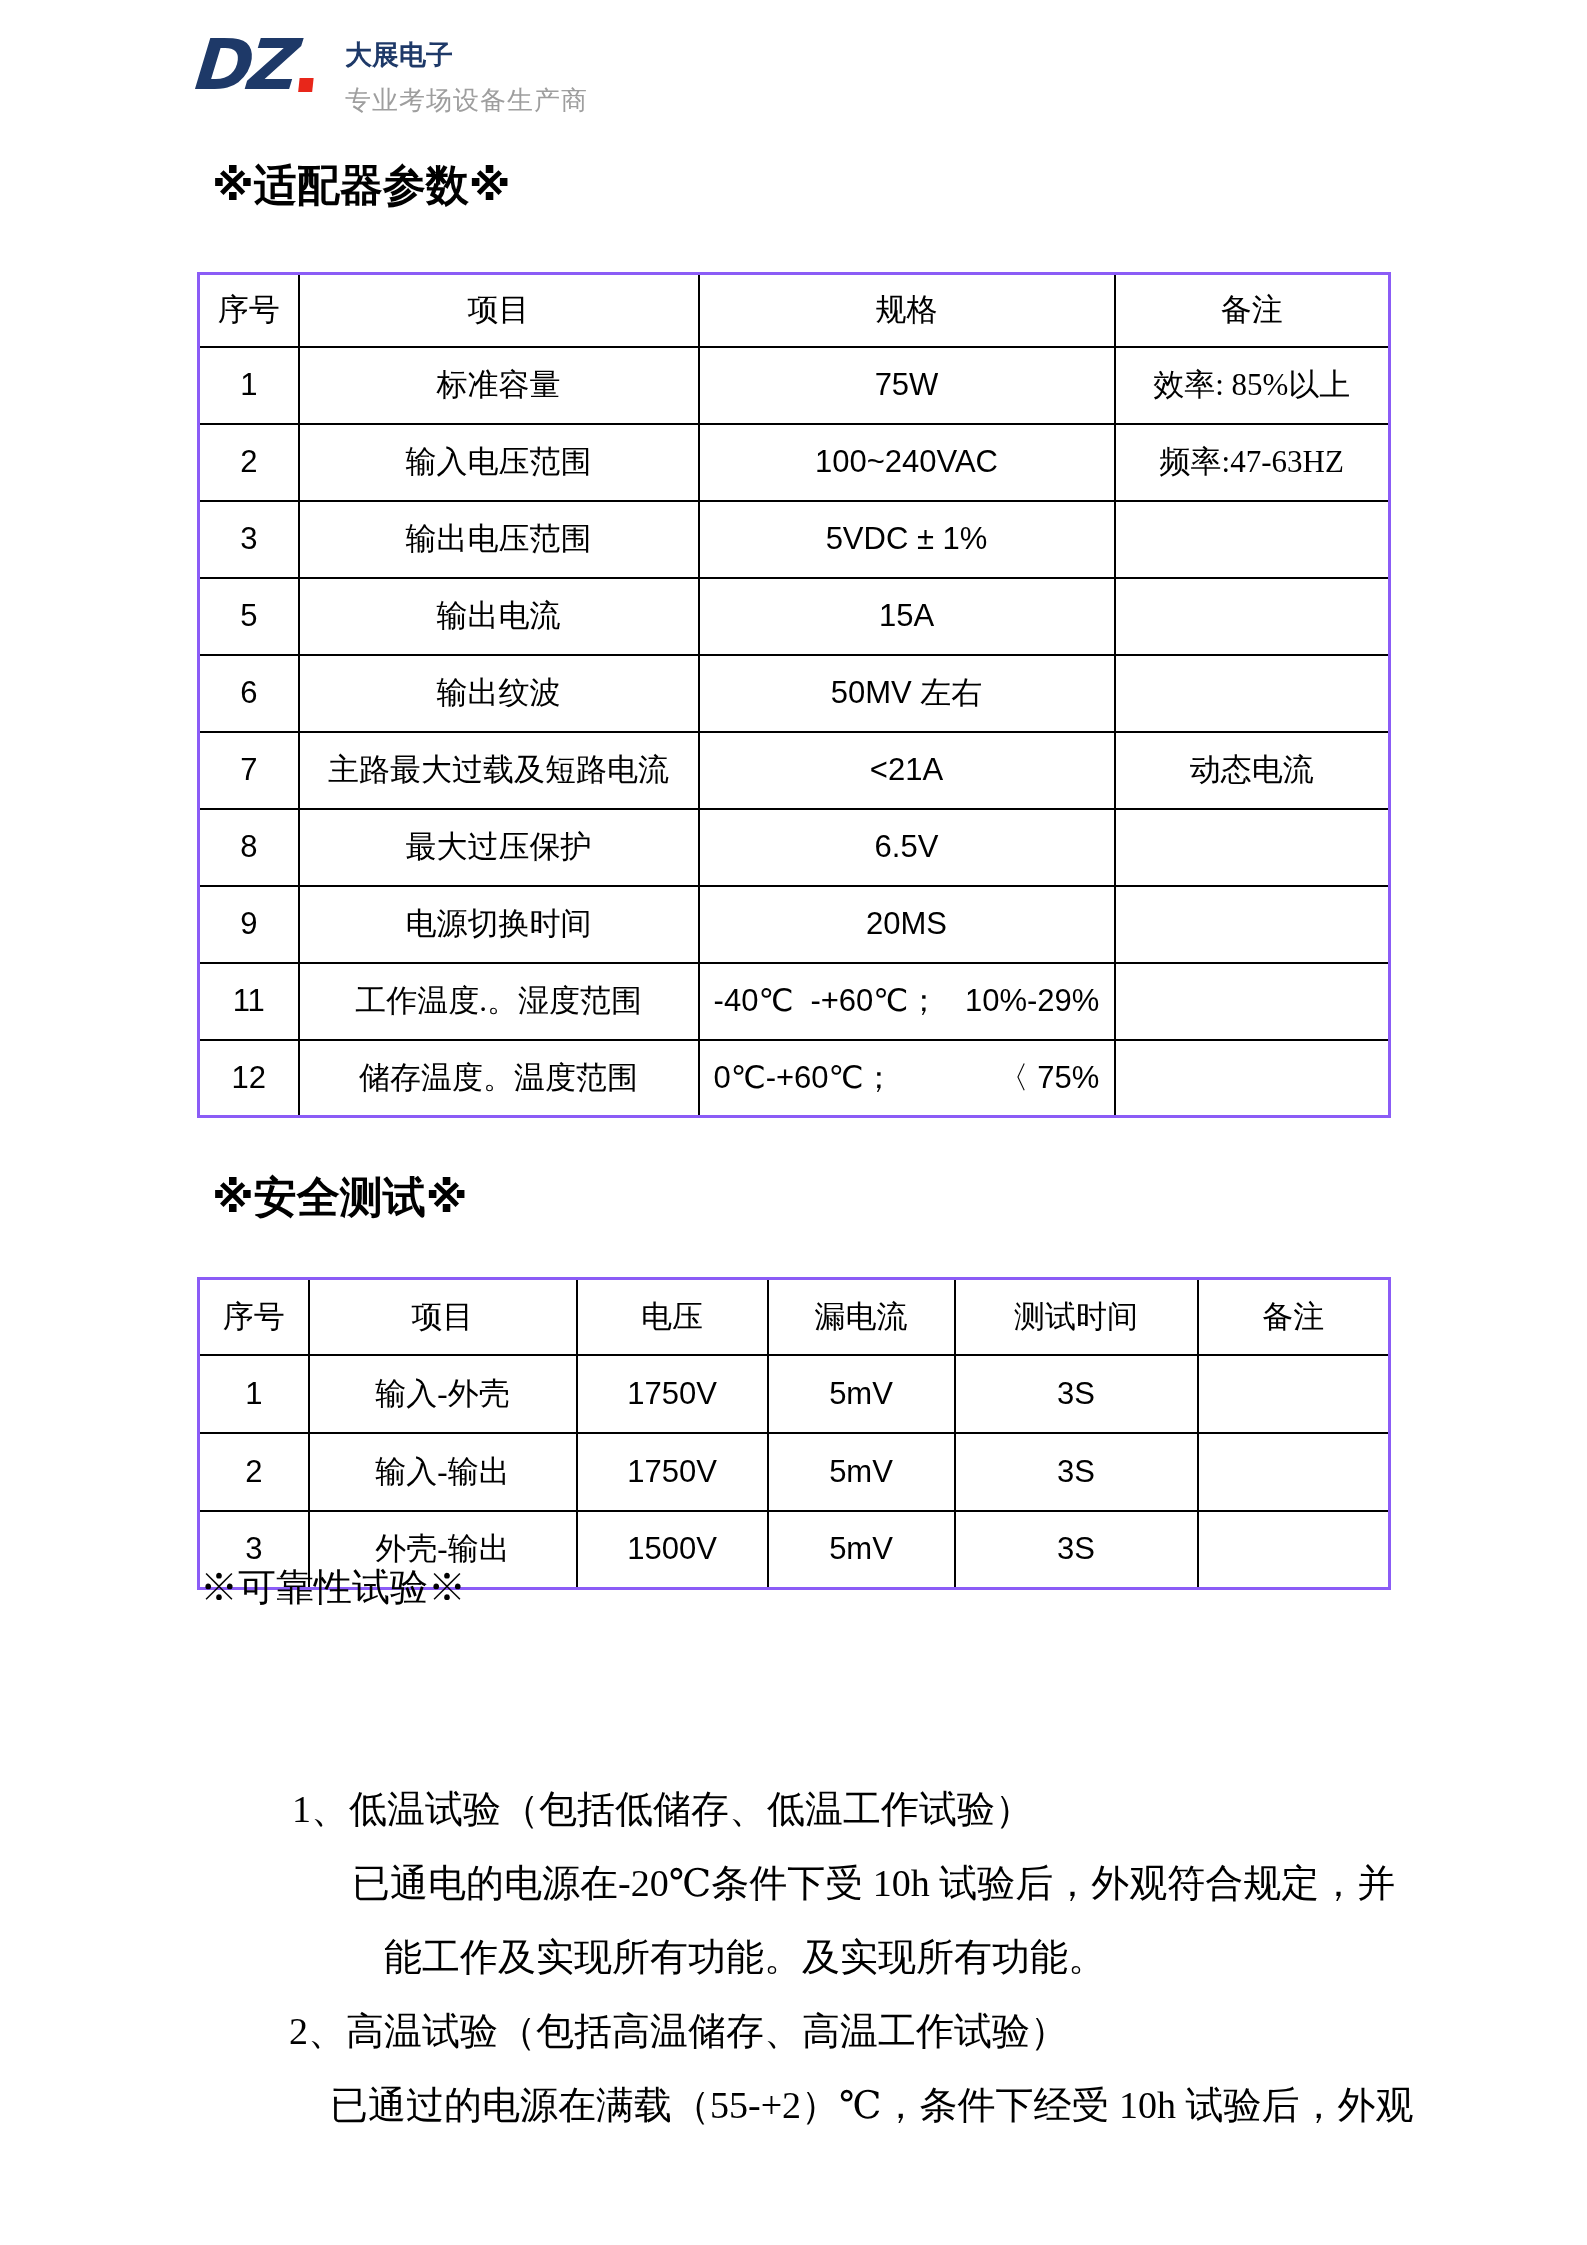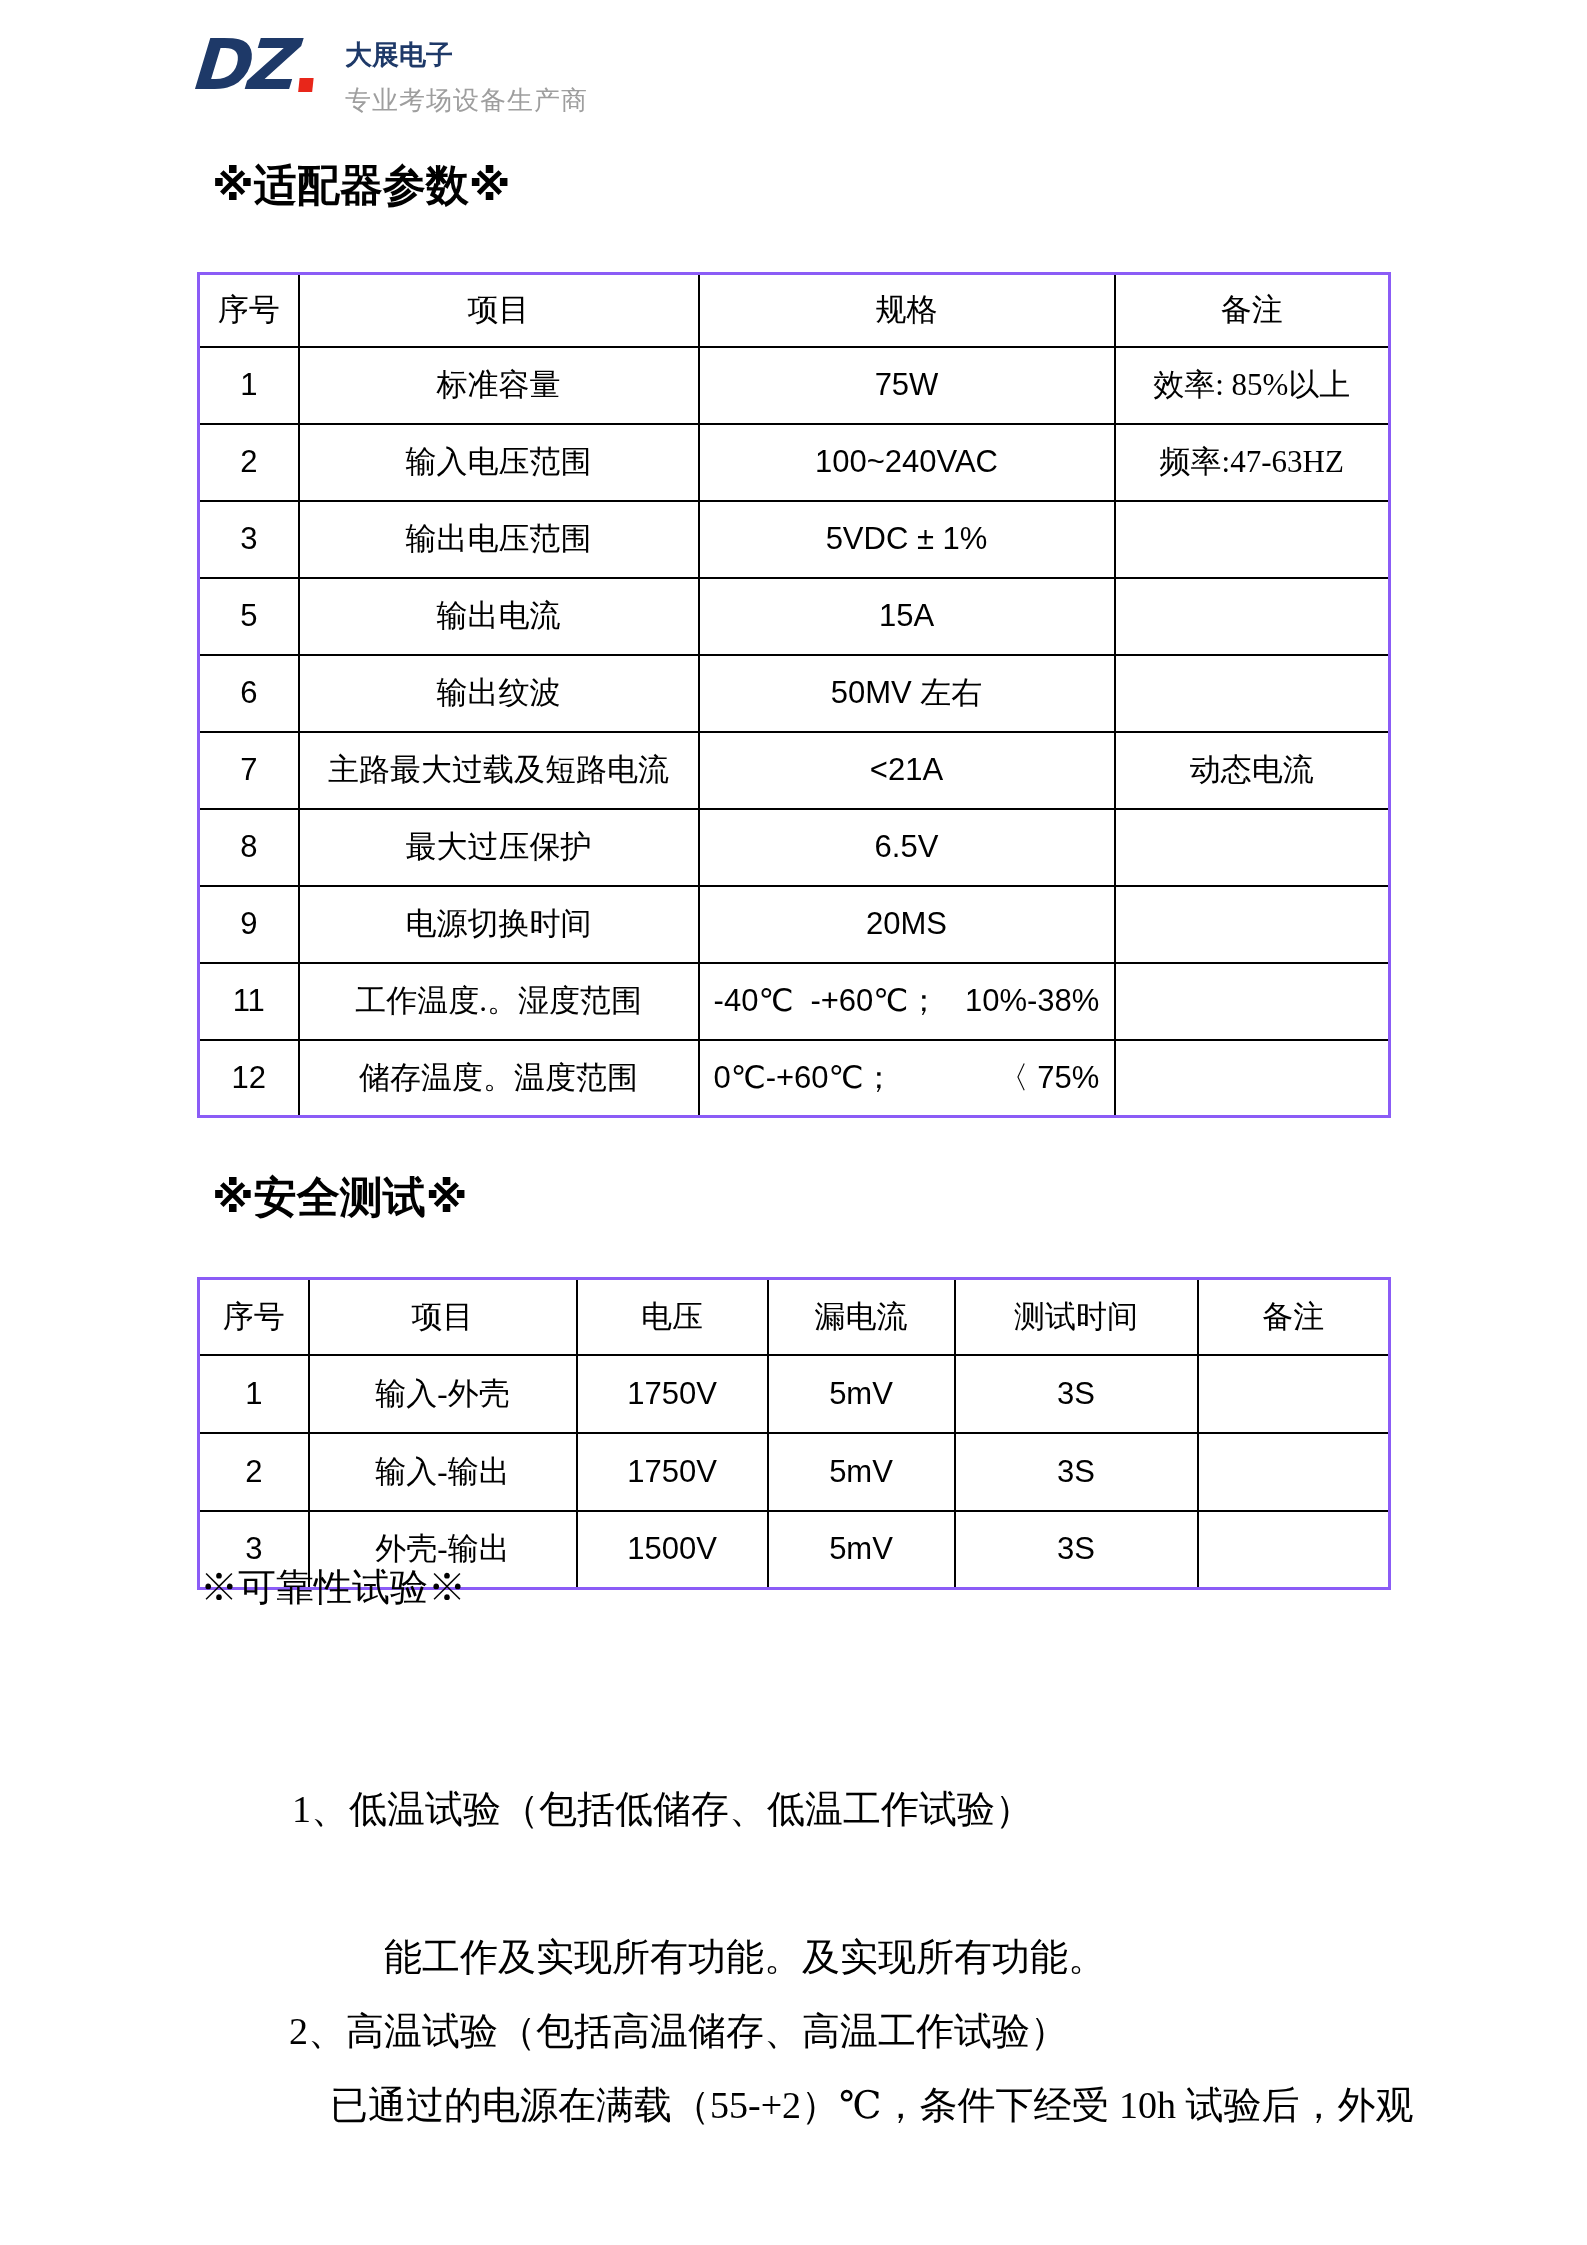--- a/index.html
+++ b/index.html
@@ -162,21 +162,21 @@
     </tr>
     <tr class="row">
       <td class="num">9</td>
       <td class="cn">电源切换时间</td>
       <td class="spec-val">20MS</td>
       <td class="note-val"></td>
     </tr>
     <tr class="row">
       <td class="num">11</td>
       <td class="cn">工作温度.。湿度范围</td>
-      <td class="spec-val">-40℃  -+60℃；   10%-38%</td>
+      <td class="spec-val">-40℃  -+60℃；   10%-29%</td>
       <td class="note-val"></td>
     </tr>
     <tr class="row">
       <td class="num">12</td>
       <td class="cn">储存温度。温度范围</td>
       <td class="spec-val">0℃-+60℃；            〈 75%</td>
       <td class="note-val"></td>
     </tr>
   </tbody>
     </table>
@@ -224,17 +224,18 @@
       <td class="val">5mV</td>
       <td class="val">3S</td>
       <td class="note-val"></td>
     </tr>
   </tbody>
     </table>
 
   <div class="h3">※可靠性试验※</div>
 
   <div class="body-line bl-0">1、低温试验（包括低储存、低温工作试验）</div>
+  <div class="body-line bl-1">已通电的电源在-20℃条件下受 10h 试验后，外观符合规定，并</div>
   <div class="body-line bl-2">能工作及实现所有功能。及实现所有功能。</div>
   <div class="body-line bl-3">2、高温试验（包括高温储存、高温工作试验）</div>
   <div class="body-line bl-4">已通过的电源在满载（55-+2）℃，条件下经受 10h 试验后，外观</div>
 
 </div>
 
 </body></html>

